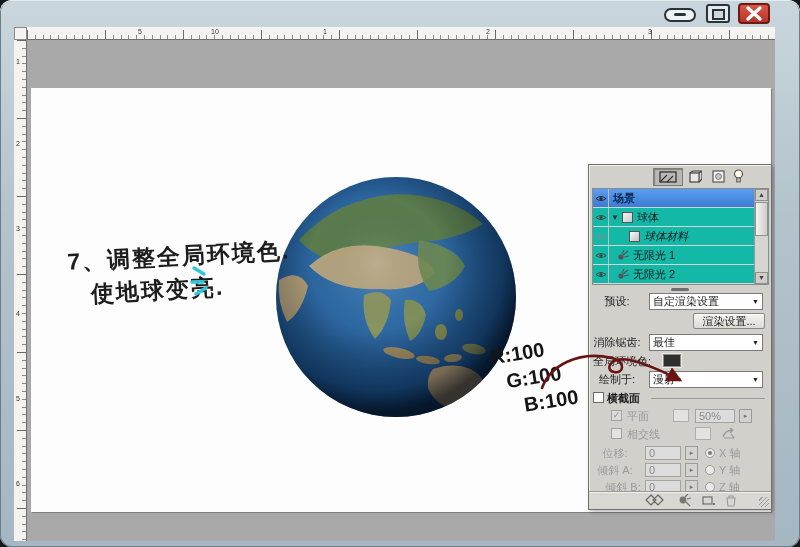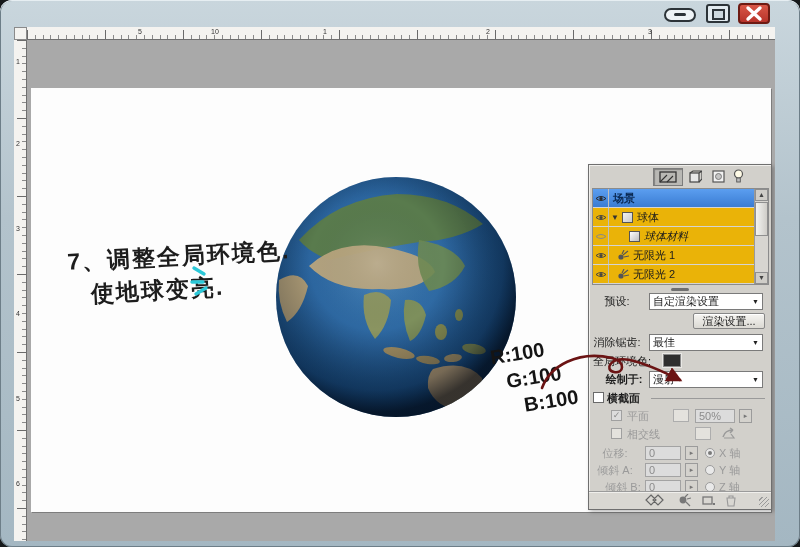--- a/index.html
+++ b/index.html
@@ -39,21 +39,21 @@
   .sparkle{position:absolute;left:157px;top:172px;}
   .globe{position:absolute;left:240px;top:84px;}
   
   .arrow-svg{position:absolute;left:493px;top:278px;z-index:30;pointer-events:none;}
   
   .panel{position:absolute;left:561px;top:124px;width:184px;height:346px;background:#d2d0cb;border:1px solid #6f6f6f;
          box-shadow:inset 1px 1px 0 #f0efec, 2px 2px 4px rgba(0,0,0,.25);box-sizing:border-box;font-size:11px;color:#1c1c1c;z-index:20;}
   .filterbar{position:absolute;left:0;top:0;width:100%;height:22px;}
   .fbtn{position:absolute;top:3px;height:16px;display:flex;align-items:center;justify-content:center;}
   .fbtn.pressed{background:#b9b8b4;border:1px solid #7c7c7c;box-shadow:inset 1px 1px 1px rgba(0,0,0,.3);}
-  .layerlist{position:absolute;left:3px;top:23px;width:177px;height:97px;background:#eab308;border:1px solid #8b8b8b;box-sizing:border-box;}
+  .layerlist{position:absolute;left:3px;top:23px;width:177px;height:97px;background:#14b8a6;border:1px solid #8b8b8b;box-sizing:border-box;}
   .lrow{position:absolute;left:0;width:162px;height:19px;display:flex;align-items:center;border-bottom:1px solid #d4d4d4;box-sizing:border-box;}
   .lrow .gutter{width:16px;height:100%;display:flex;align-items:center;justify-content:center;border-right:1px solid #bdbdbd;flex:none;box-sizing:border-box;}
   .lrow .lbl{margin-left:4px;white-space:nowrap;}
   .lrow.sel{background:linear-gradient(180deg,#5b9ef0,#3a7cd2);}
   .lrow.sel .lbl{color:#0a2a55;font-weight:bold;}
   .exp{font-size:8px;color:#333;margin-left:2px;}
   .cubeicon,.maticon{display:inline-block;width:11px;height:11px;border:1px solid #555;background:linear-gradient(135deg,#f2f2f2,#c9c9c9);margin-left:3px;box-sizing:border-box;}
   .maticon{margin-left:20px;background:linear-gradient(135deg,#ffffff,#bdbdbd);}
   .vscroll{position:absolute;right:0;top:0;width:14px;height:95px;background:#d7d5d0;border-left:1px solid #9a9a9a;box-sizing:border-box;}
   .varrow{position:absolute;left:0;width:13px;height:12px;background:#cfcdc8;border:1px solid #8f8f8f;box-sizing:border-box;
@@ -297,21 +297,21 @@
           <span class="caret">▼</span>
         </div>
       </div>
 
       <div class="prow" style="top:188px;">
         <span class="plabel" style="left:0;width:68px;text-align:left;padding-left:4px;">全局环境色:</span>
         <div class="swatch" style="left:74px;top:1px;width:18px;height:13px;background:#2f2f2f;box-shadow:0 0 0 1px #e9e8e5;"></div>
       </div>
 
       <div class="prow" style="top:206px;">
-        <span class="plabel" style="left:7px;width:56px;font-weight:bold;">绘制于:</span>
+        <span class="plabel" style="left:0;width:56px;">绘制于:</span>
         <div class="dd" style="left:60px;width:114px;">
           <span>漫射</span>
           <span class="caret">▼</span>
         </div>
       </div>
 
       <div class="prow" style="top:225px;">
         <div class="cb" style="left:4px;top:2px;"></div>
         <span class="plabel" style="left:18px;text-align:left;font-weight:bold;">横截面</span>
         <div class="hrline" style="left:62px;top:8px;width:114px;"></div>

